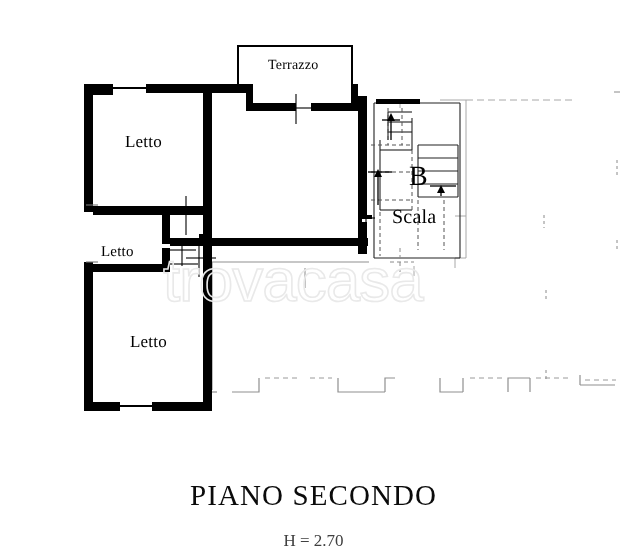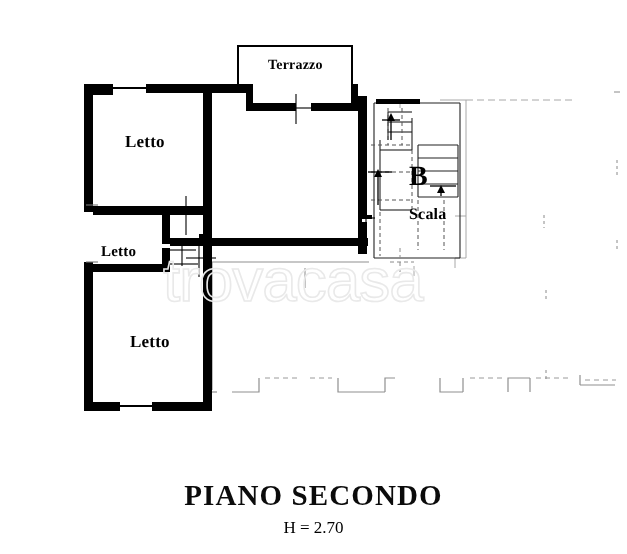--- a/index.html
+++ b/index.html
@@ -24,33 +24,33 @@
     left: 0;
     top: 0;
     width: 627px;
     height: 470px;
   }
 
   
   .room-label {
     position: absolute;
     font-family: "Liberation Serif", serif;
-    font-weight: bold;
+    font-weight: normal;
     color: #000000;
     white-space: nowrap;
     letter-spacing: 0.2px;
     line-height: 1;
     text-rendering: geometricPrecision;
   }
   .rl-letto1   { left: 125px; top: 133px; font-size: 17px; }
   .rl-cucina   { left: 215px; top: 164px; font-size: 16px; }
   .rl-terrazzo { left: 268px; top: 59px;  font-size: 14px; }
   .rl-bagno    { left: 101px; top: 245px; font-size: 15px; }
   .rl-letto2   { left: 130px; top: 333px; font-size: 17px; }
-  .rl-scala    { left: 392px; top: 207px; font-size: 16px; margin-left: 17px; }
+  .rl-scala    { left: 392px; top: 207px; font-size: 20px; }
   .rl-blockb   { left: 409px; top: 163px; font-size: 28px; }
 
   
   #watermark {
     position: absolute;
     left: 163px;
     top: 255px;
     width: 300px;
     height: 58px;
     pointer-events: none;
@@ -69,33 +69,33 @@
   
   #caption {
     position: absolute;
     left: 0;
     top: 470px;
     width: 627px;
     text-align: center;
   }
   #caption .floor-title {
     font-family: "Liberation Serif", serif;
-    font-weight: bold;
+    font-weight: normal;
     font-size: 29px;
     letter-spacing: 1.1px;
     color: #0b0b0b;
     margin: 0;
     padding-top: 10px;
     line-height: 1.08;
   }
   #caption .floor-height {
     font-family: "Liberation Serif", serif;
     font-size: 17px;
-    color: #000000;
-    margin: 0;
+    color: #404040;
+    margin: 13px;
     padding-top: 8px;
     line-height: 1;
   }
 </style>
 </head>
 <body>
 
 <div id="page">
 
   <svg id="plan-svg" viewBox="0 0 627 470">

